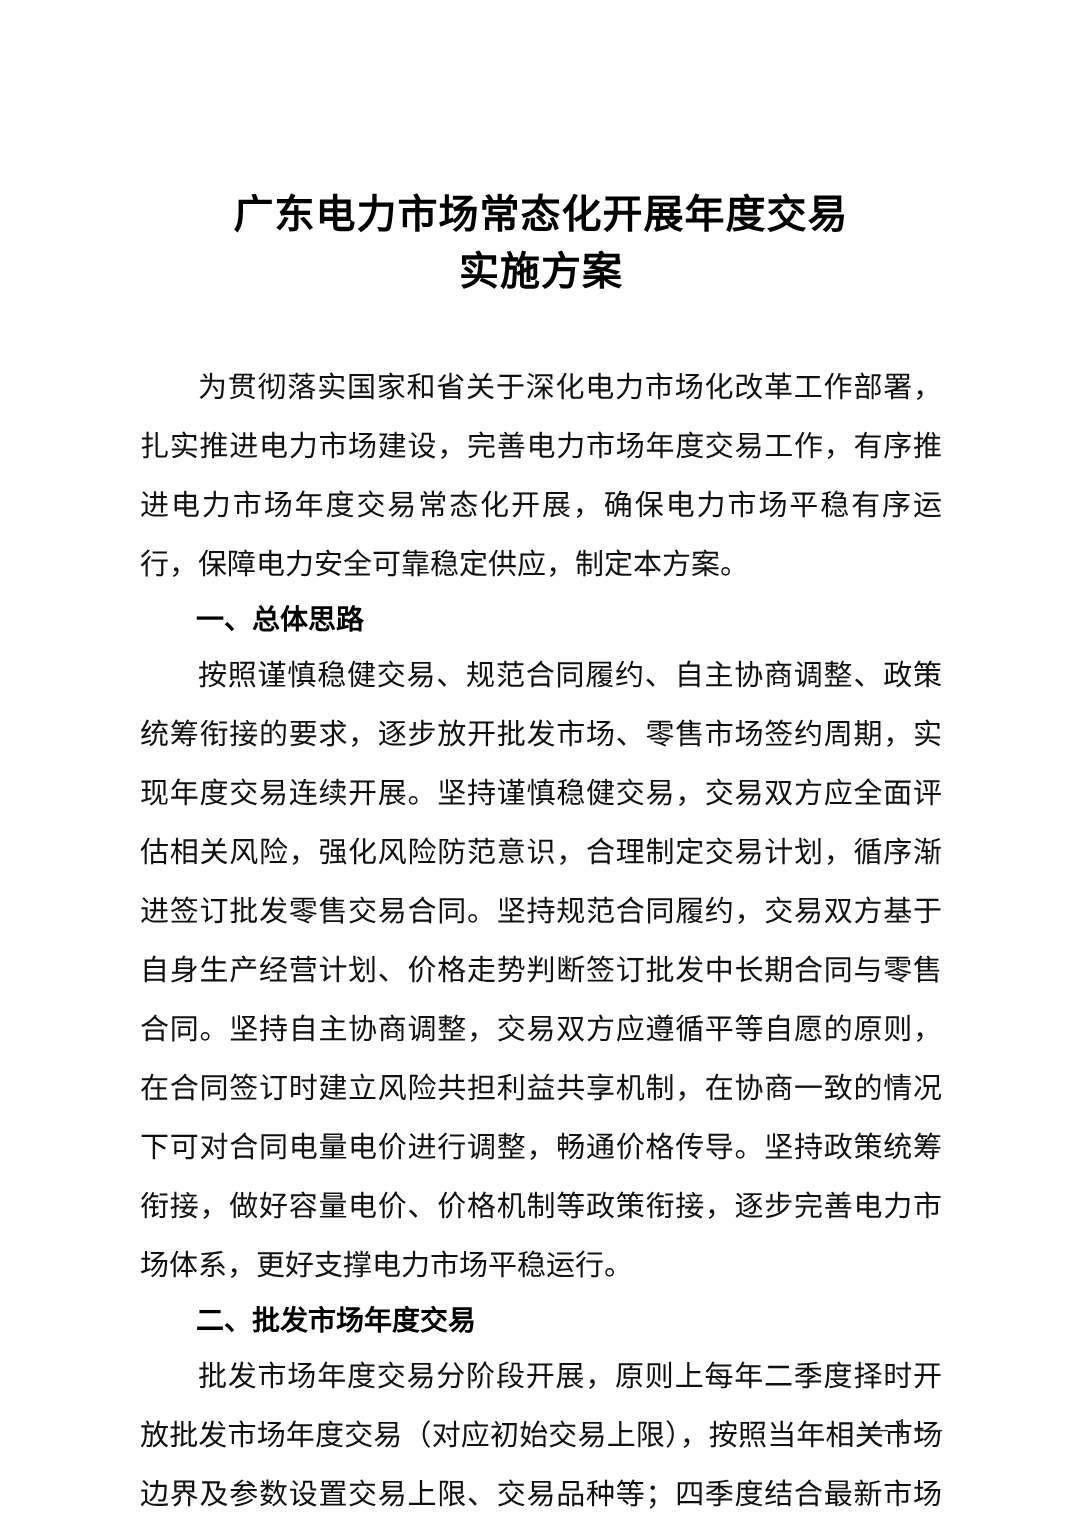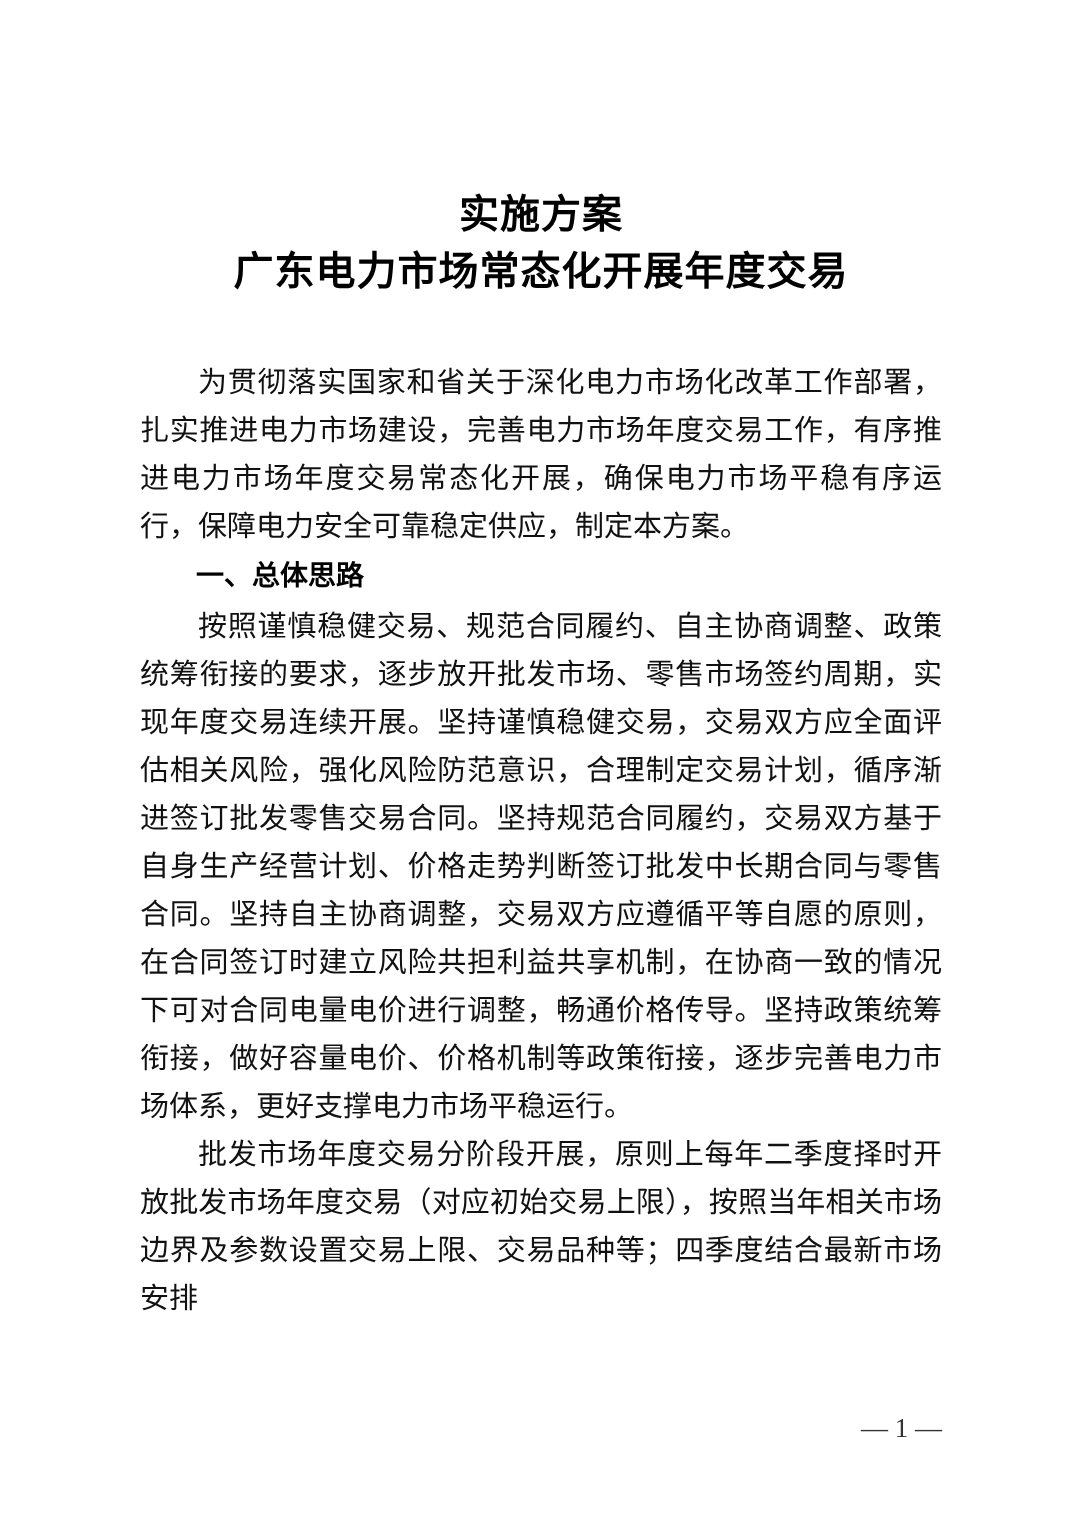--- a/index.html
+++ b/index.html
@@ -35,21 +35,21 @@
   .title-line {
     display: block;
   }
   .para {
     margin: 0;
     text-indent: 2em;
     text-align: justify;
     text-justify: inter-ideograph;
     word-break: break-all;
     font-size: 29px;
-    line-height: 48px;
+    line-height: 59px;
     font-weight: 400;
   }
   .heading {
     margin: 0;
     text-indent: 2em;
     font-family: "Liberation Sans", sans-serif;
     font-weight: 700;
     font-size: 28px;
     line-height: 52px;
     color: #000000;
@@ -63,22 +63,23 @@
     color: #333333;
     font-family: "Liberation Serif", serif;
   }
 </style>
 </head>
 <body>
 
 <div class="doc-page">
   <div class="content">
     <h1 class="title">
+      <span class="title-line">广东电力市场常态化开展年度交易</span>
       <span class="title-line">实施方案</span>
-      <span class="title-line">广东电力市场常态化开展年度交易</span>
     </h1>
     <p class="para">为贯彻落实国家和省关于深化电力市场化改革工作部署，扎实推进电力市场建设，完善电力市场年度交易工作，有序推进电力市场年度交易常态化开展，确保电力市场平稳有序运行，保障电力安全可靠稳定供应，制定本方案。</p>
     <h2 class="heading">一、总体思路</h2>
     <p class="para">按照谨慎稳健交易、规范合同履约、自主协商调整、政策统筹衔接的要求，逐步放开批发市场、零售市场签约周期，实现年度交易连续开展。坚持谨慎稳健交易，交易双方应全面评估相关风险，强化风险防范意识，合理制定交易计划，循序渐进签订批发零售交易合同。坚持规范合同履约，交易双方基于自身生产经营计划、价格走势判断签订批发中长期合同与零售合同。坚持自主协商调整，交易双方应遵循平等自愿的原则，在合同签订时建立风险共担利益共享机制，在协商一致的情况下可对合同电量电价进行调整，畅通价格传导。坚持政策统筹衔接，做好容量电价、价格机制等政策衔接，逐步完善电力市场体系，更好支撑电力市场平稳运行。</p>
+    <h2 class="heading">二、批发市场年度交易</h2>
     <p class="para">批发市场年度交易分阶段开展，原则上每年二季度择时开放批发市场年度交易（对应初始交易上限），按照当年相关市场边界及参数设置交易上限、交易品种等；四季度结合最新市场安排</p>
   </div>
   <div class="footer">— 1 —</div>
 </div>
 
 </body></html>

